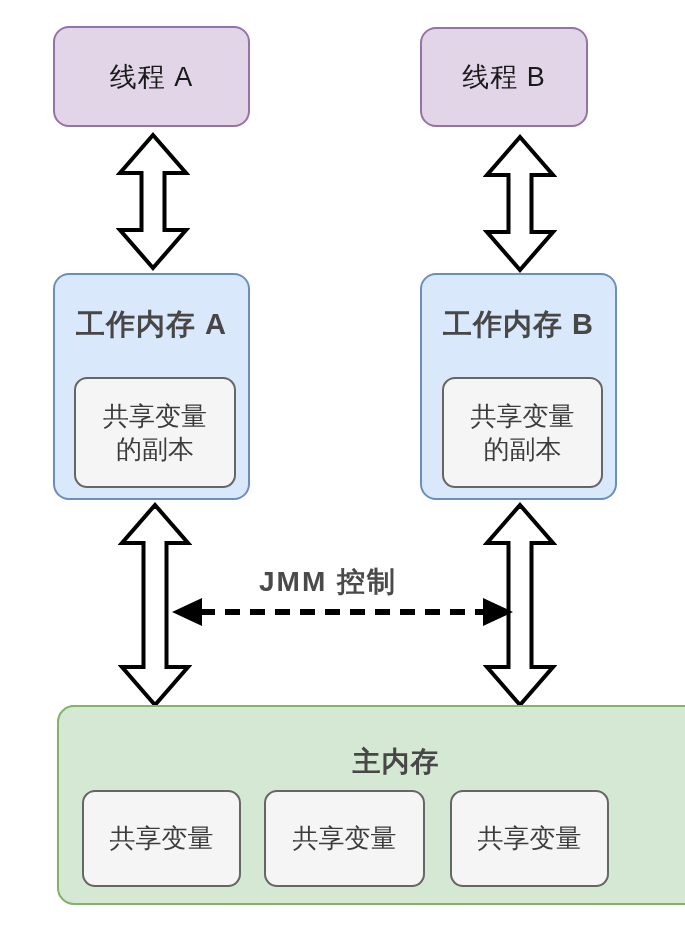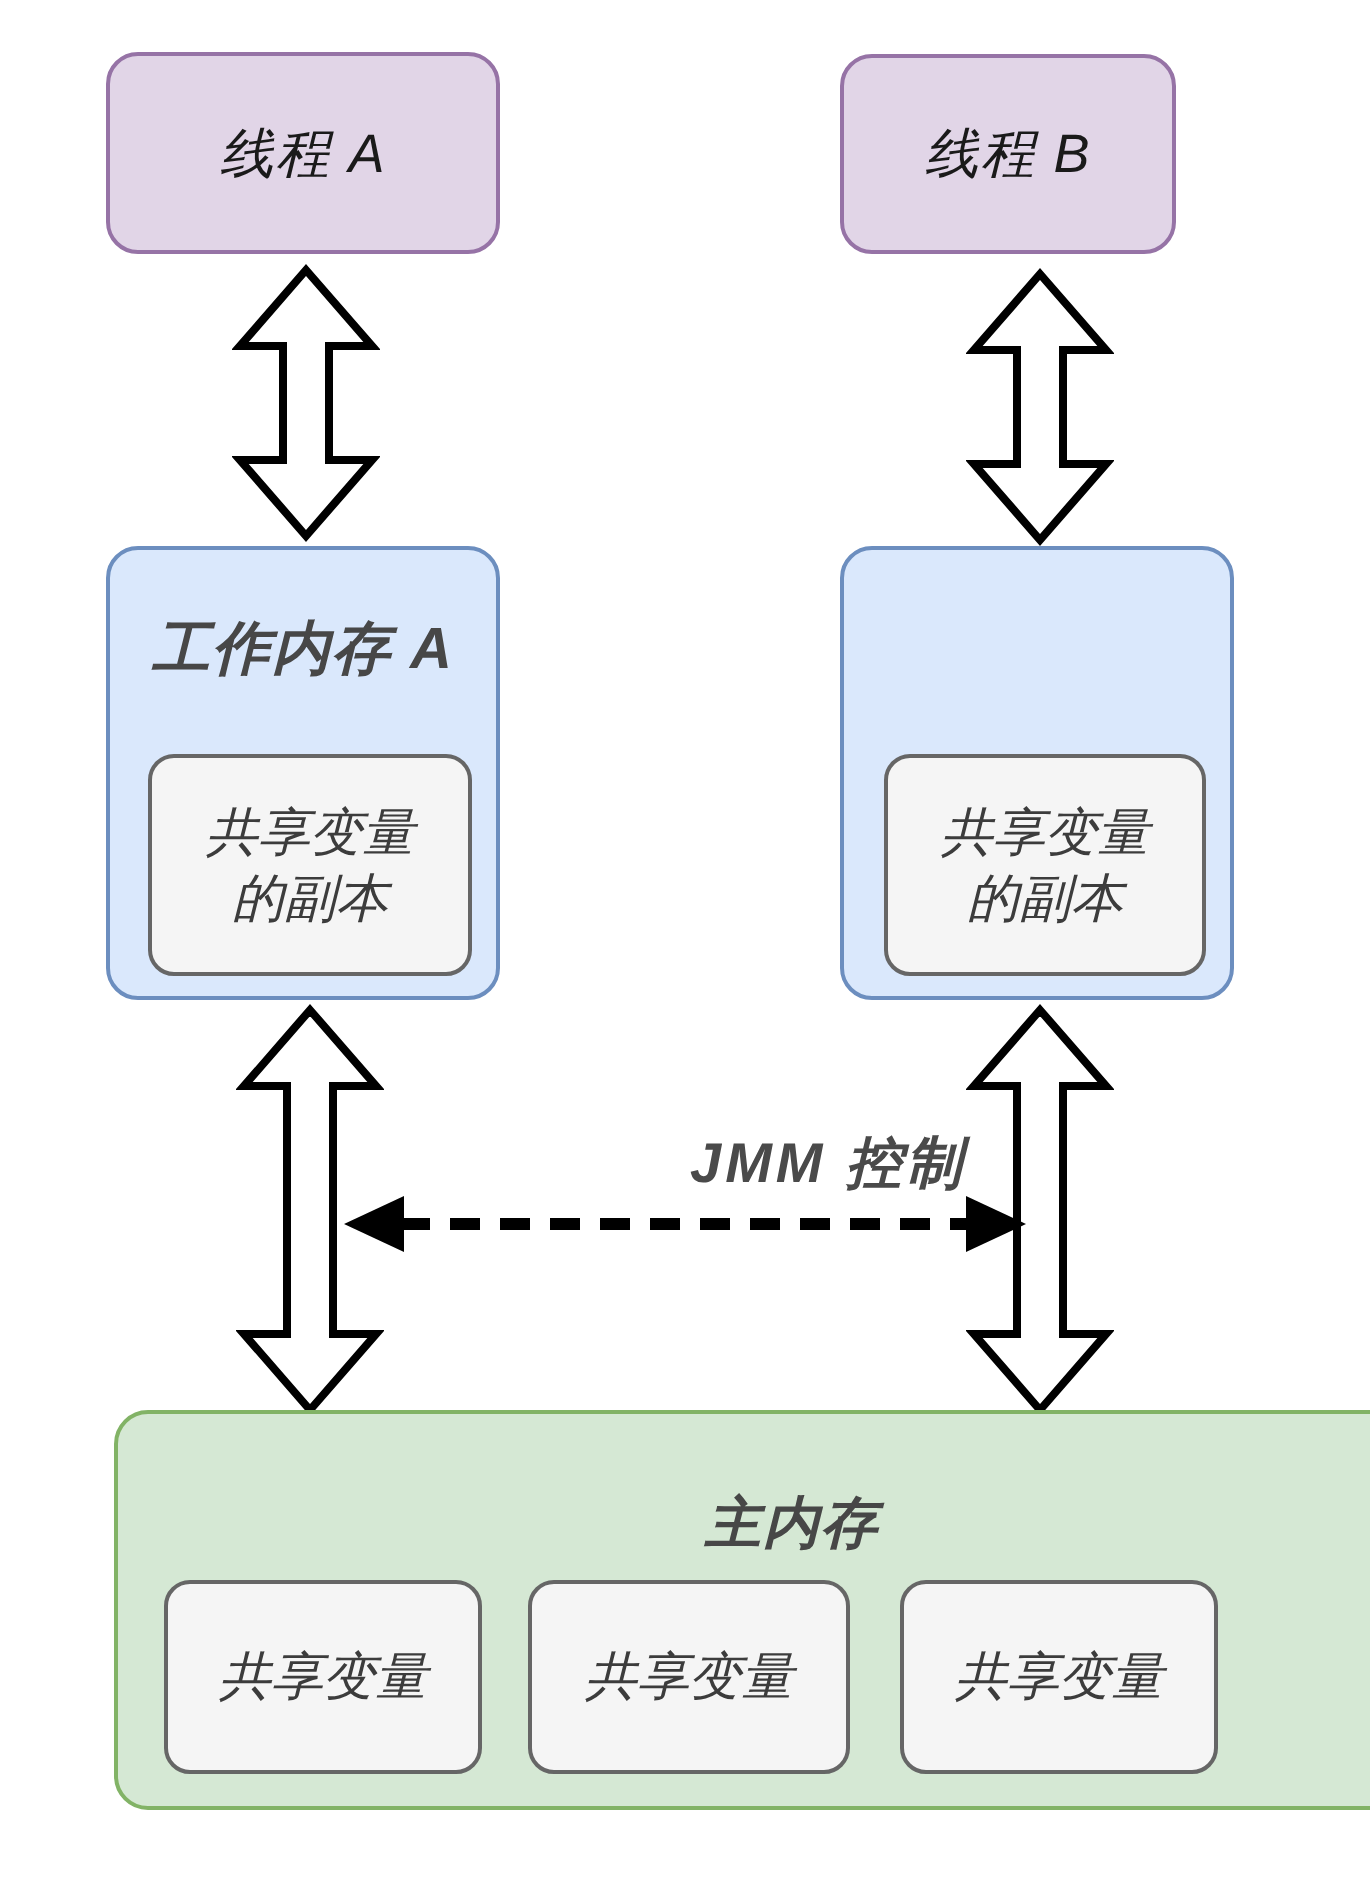--- a/index.html
+++ b/index.html
@@ -7,21 +7,20 @@
     padding: 0;
     background: #ffffff;
     font-family: "Liberation Sans", "DejaVu Sans", sans-serif;
   }
   .canvas {
     position: relative;
     width: 685px;
     height: 947px;
     background: #ffffff;
     overflow: hidden;
-    font-style: italic;
   }
   .node {
     position: absolute;
     box-sizing: border-box;
     display: flex;
     align-items: center;
     justify-content: center;
     text-align: center;
   }
   .thread-box {
@@ -107,21 +106,21 @@
     color: #3C3C3C;
   }
   .arrow-svg {
     position: absolute;
   }
   .jmm-label {
     position: absolute;
     left: 173px;
     top: 563px;
     width: 310px;
-    text-align: right;
+    text-align: center;
     font-size: 28px;
     font-weight: bold;
     color: #4A4A4A;
     letter-spacing: 2px;
   }
 </style>
 </head>
 <body>
 
 <div class="canvas">
@@ -144,20 +143,21 @@
 
   <div class="node work-box" style="left:53px; top:273px;">
     <div class="work-title">工作内存 A</div>
     <div class="copy-box" style="left:19px;">
       <span>共享变量
 的副本</span>
     </div>
   </div>
 
   <div class="node work-box" style="left:420px; top:273px;">
+    <div class="work-title">工作内存 B</div>
     <div class="copy-box" style="left:20px; width:157px;">
       <span>共享变量
 的副本</span>
     </div>
   </div>
 
   <svg class="arrow-svg" style="left:118px; top:501px;" width="74" height="208" viewBox="0 0 74 208">
     <polygon points="37,4 70,42 48.5,42 48.5,166 70,166 37,204 4,166 25.5,166 25.5,42 4,42" fill="#ffffff" stroke="#000000" stroke-width="4" stroke-linejoin="miter"></polygon>
   </svg>
 

